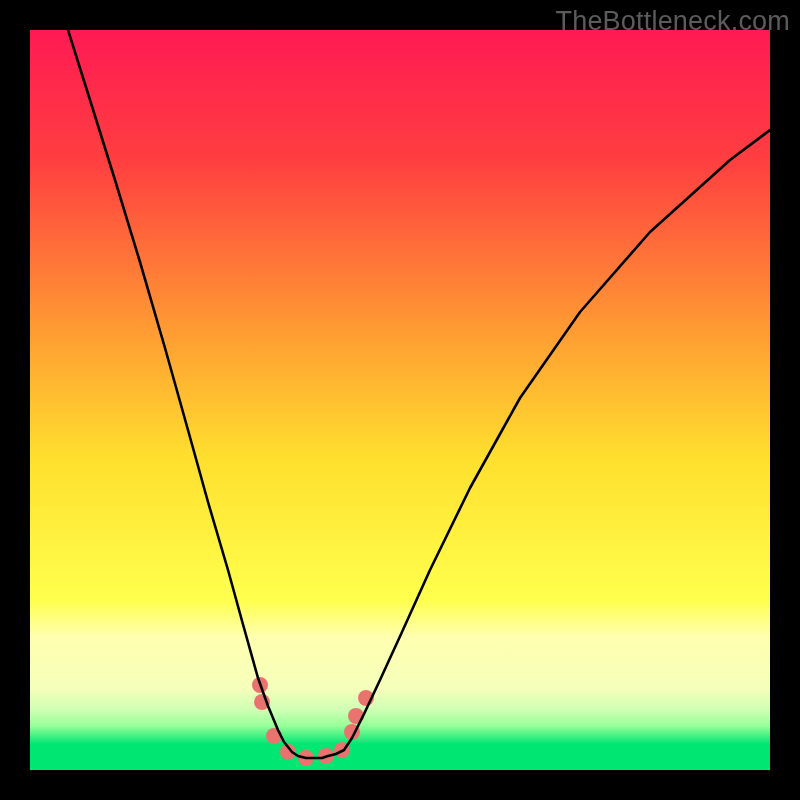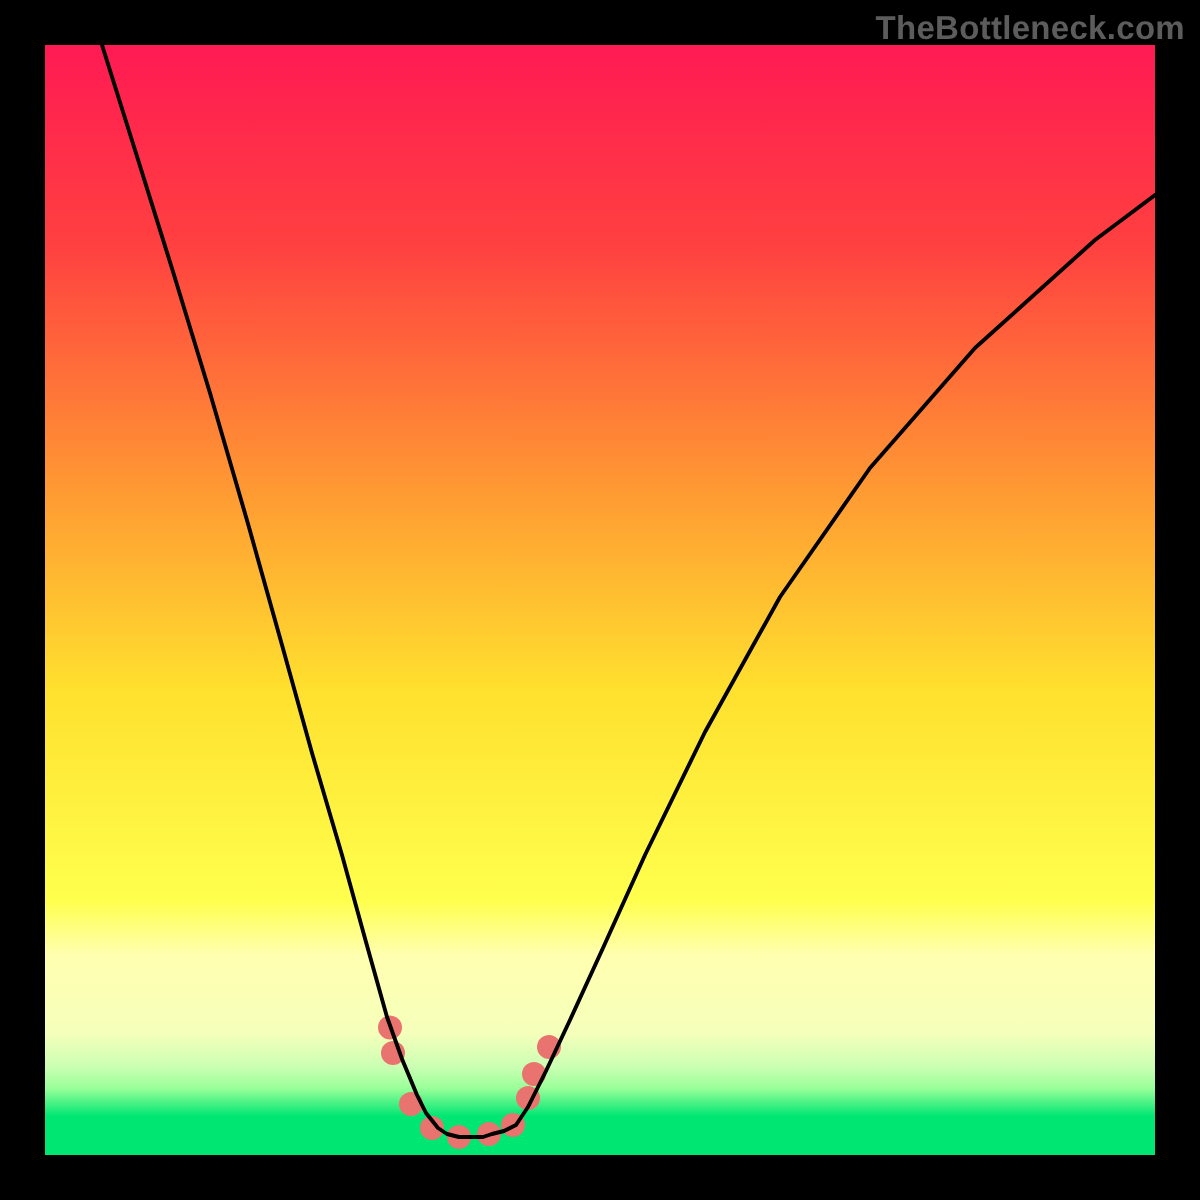--- a/index.html
+++ b/index.html
@@ -24,22 +24,22 @@
     left: 0;
     top: 0;
     width: 740px;
     height: 740px;
   }
   .watermark {
     position: absolute;
     top: 6px;
     right: 10px;
     color: #5c5c5c;
-    font-size: 22px;
-    font-weight: 700;
+    font-size: 27px;
+    font-weight: 400;
     letter-spacing: 0.2px;
   }
   svg { display: block; }
 </style>
 </head>
 <body>
 
 <div class="frame">
   <svg class="plot" viewBox="0 0 740 740">
     <defs>

